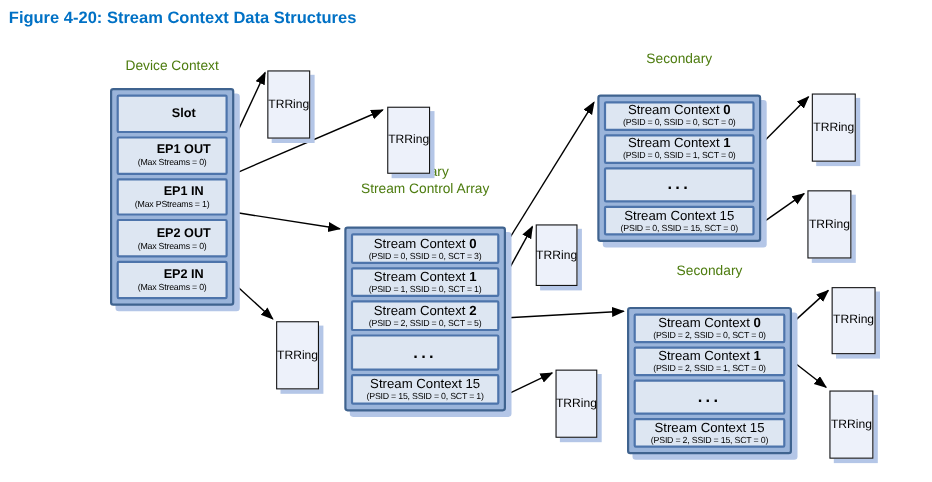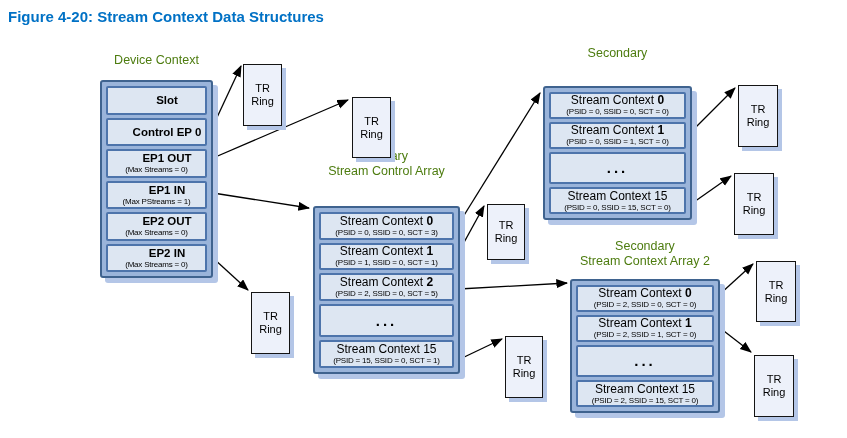--- a/index.html
+++ b/index.html
@@ -31,21 +31,21 @@
   .row.dots{flex:1.25;font-weight:bold;font-size:15px;letter-spacing:3px;justify-content:center;}
   .row-main{font-size:12px;line-height:12px;white-space:nowrap;}
   .device .row-main{font-size:11.5px;font-weight:bold;padding-left:21px;}
   .row-num-bold{font-weight:bold;}
   .row-sub{font-size:8px;line-height:9px;letter-spacing:-0.2px;white-space:nowrap;margin-top:1px;text-align:right;}
 
   .tr{
     position:absolute;box-sizing:border-box;
     background:#edf1fa;border:1.6px solid #141414;
     box-shadow:4px 4px 0 #b4c6e7;
-    display:flex;flex-direction:column;align-items:center;justify-content:center;
+    display:flex;flex-direction:row;align-items:center;justify-content:center;
     font-size:11px;line-height:13px;text-align:center;
   }
 
   #arrow-layer{position:absolute;left:0;top:0;pointer-events:none;}
 </style>
 </head>
 <body>
 
 <div id="canvas">
 
@@ -81,29 +81,25 @@
     <span>Primary</span><br>
     <span>Stream Control Array</span>
   </div>
 
   <div class="arr-label" style="left:533px;top:46px;width:169px">
     <span>Secondary</span><br>
   </div>
 
   <div class="arr-label" style="left:565px;top:239px;width:160px">
     <span>Secondary</span><br>
-    <span>Stream Context Array 2</span>
   </div>
 
   <div class="ctx-box device" id="device-box" style="left:100px;top:80px;width:113px;height:198px">
       <div class="row">
         <div class="row-main">Slot</div>
-      </div>
-      <div class="row">
-        <div class="row-main">Control EP 0</div>
       </div>
       <div class="row">
         <div class="row-main">EP1 OUT</div>
         <div class="row-sub">(Max Streams = 0)</div>
       </div>
       <div class="row">
         <div class="row-main">EP1 IN</div>
         <div class="row-sub">(Max PStreams = 1)</div>
       </div>
       <div class="row">

